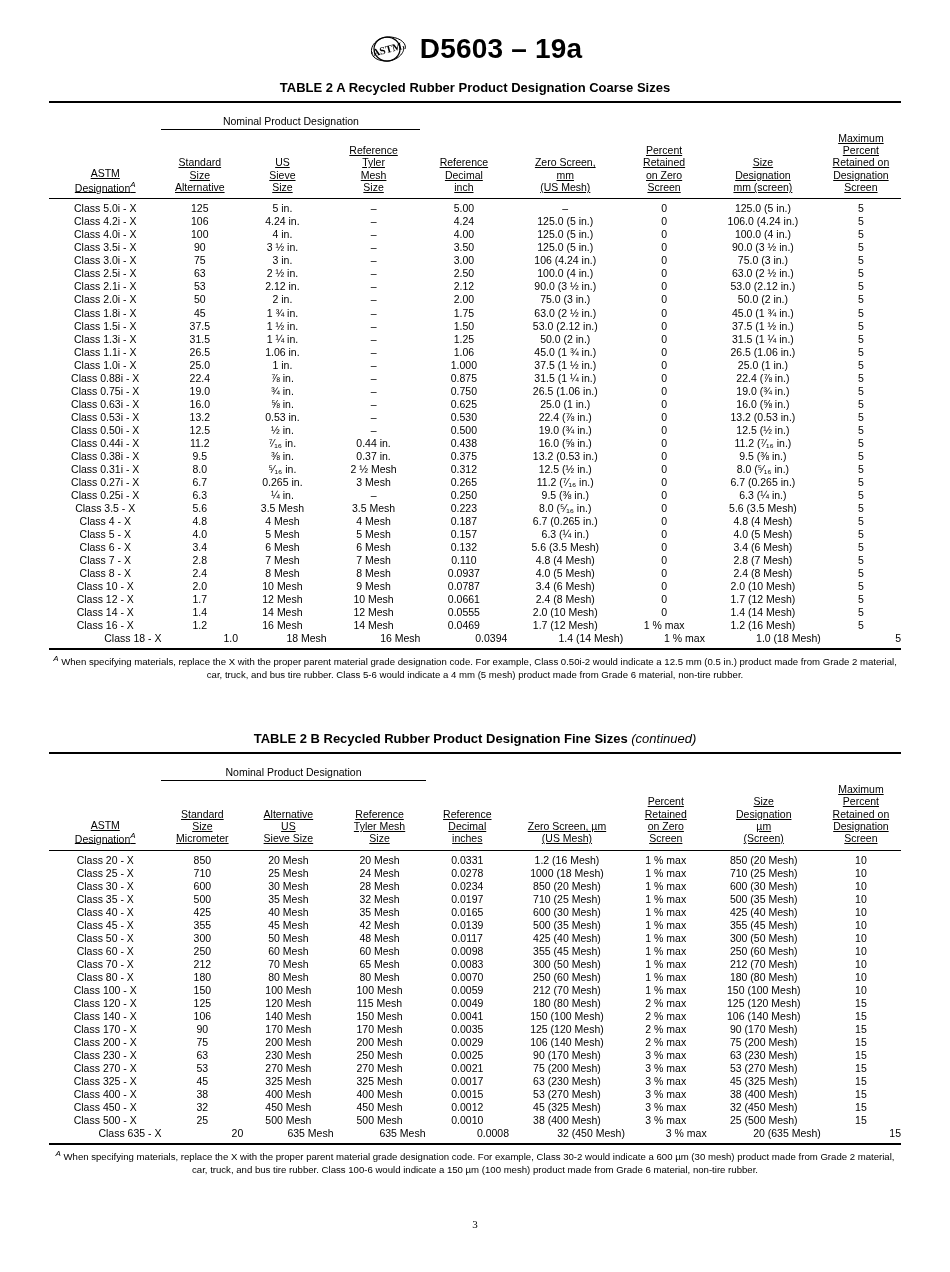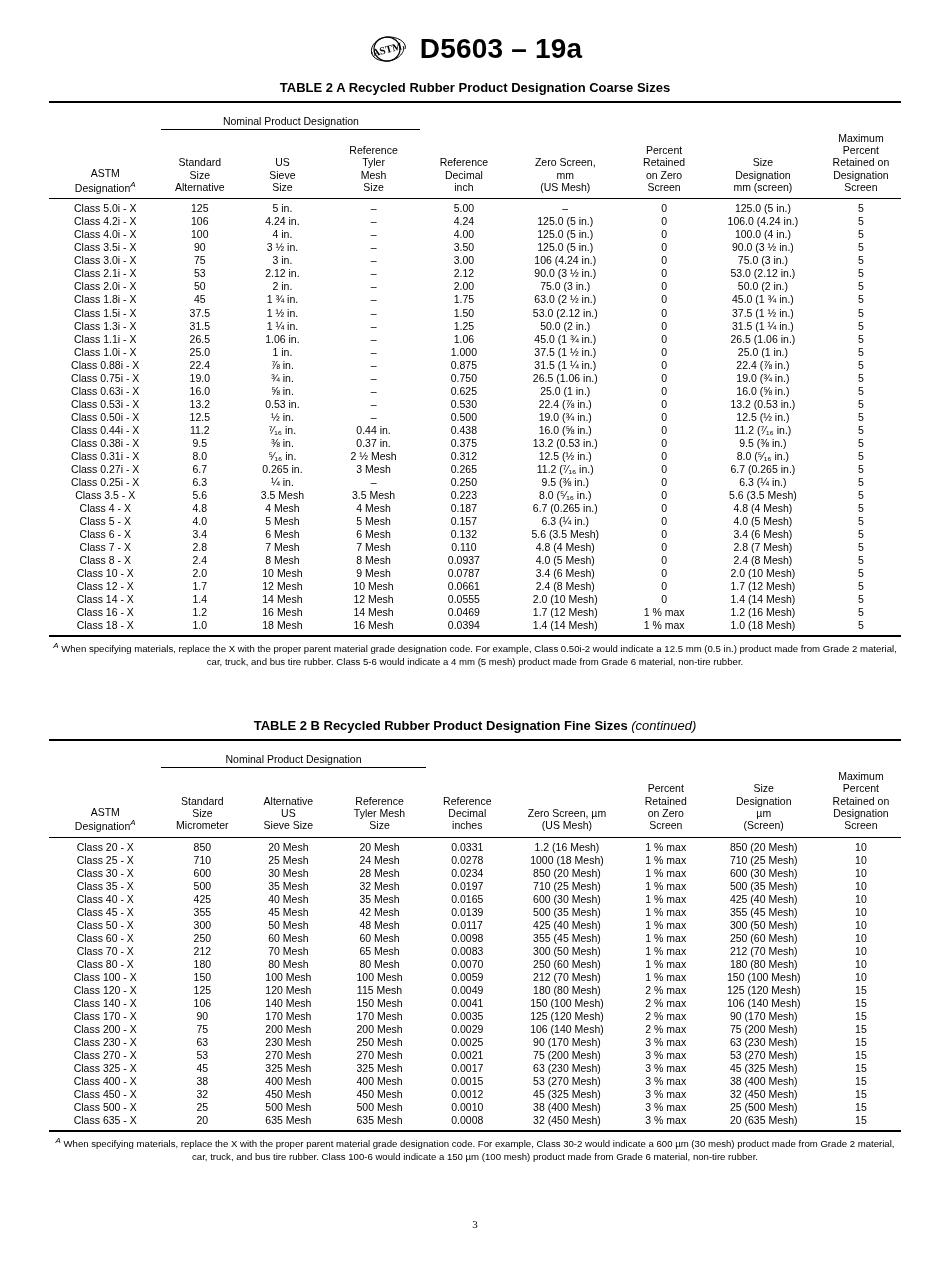--- a/index.html
+++ b/index.html
@@ -70,31 +70,31 @@
   thead tr.grp th.span-nominal {
     border-bottom: 0.9px solid #000;
   }
   thead tr.cols th {
     font-size: 10.5px;
     text-align: center;
     vertical-align: bottom;
     padding: 2px 2px 5px 2px;
     line-height: 1.18;
   }
-  thead tr.cols th .ln { display: block; }
+  thead tr.cols th .ln { display: block; text-decoration: underline; }
   sup.fnref { font-size: 8px; font-style: italic; vertical-align: super; }
 
   tbody tr td {
     text-align: center;
     padding: 1.0px 2px;
     line-height: 1.24;
     white-space: nowrap;
   }
   tbody tr:first-child td { padding-top: 3px; }
-  tbody tr:last-child td { padding-bottom: 3px; }
+  tbody tr:last-child td { padding-bottom: 3px; text-align: right; }
 
   
   .ta col.c0 { width: 13.2%; }
   .ta col.c1 { width: 9.0%;  }
   .ta col.c2 { width: 10.4%; }
   .ta col.c3 { width: 11.0%; }
   .ta col.c4 { width: 10.2%; }
   .ta col.c5 { width: 13.6%; }
   .ta col.c6 { width: 9.6%;  }
   .ta col.c7 { width: 13.6%; }
@@ -272,20 +272,31 @@
           <td>75</td>
           <td>3 in.</td>
           <td>–</td>
           <td>3.00</td>
           <td>106 (4.24 in.)</td>
           <td>0</td>
           <td>75.0 (3 in.)</td>
           <td>5</td>
         </tr>
         <tr>
+          <td>Class 2.5i - X</td>
+          <td>63</td>
+          <td>2 ½ in.</td>
+          <td>–</td>
+          <td>2.50</td>
+          <td>100.0 (4 in.)</td>
+          <td>0</td>
+          <td>63.0 (2 ½ in.)</td>
+          <td>5</td>
+        </tr>
+        <tr>
           <td>Class 2.1i - X</td>
           <td>53</td>
           <td>2.12 in.</td>
           <td>–</td>
           <td>2.12</td>
           <td>90.0 (3 ½ in.)</td>
           <td>0</td>
           <td>53.0 (2.12 in.)</td>
           <td>5</td>
         </tr>

